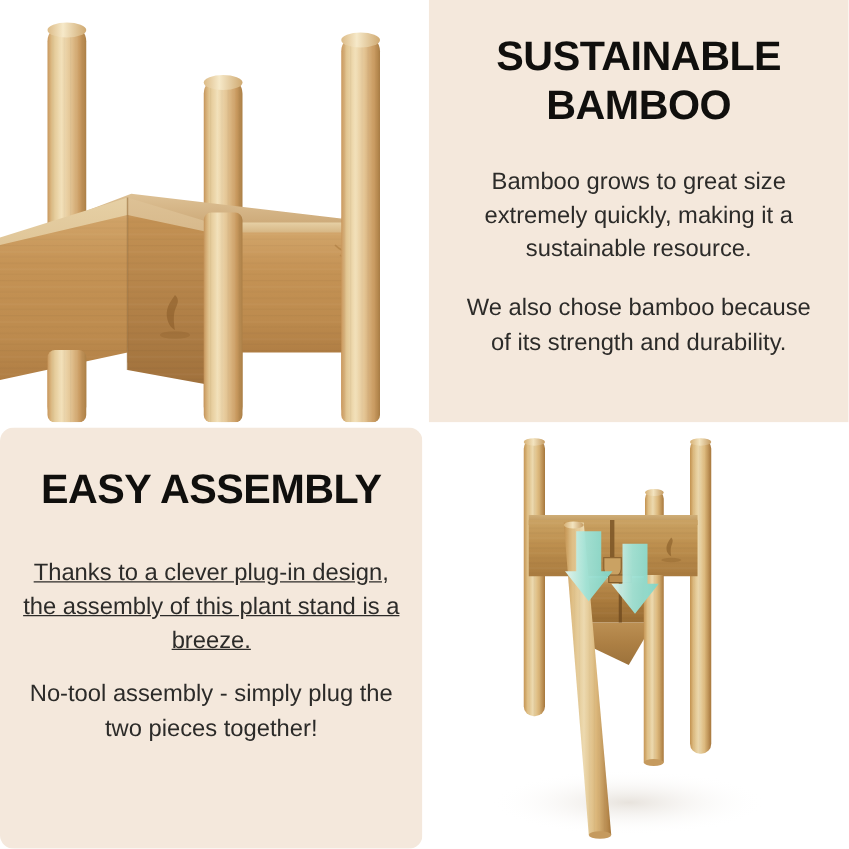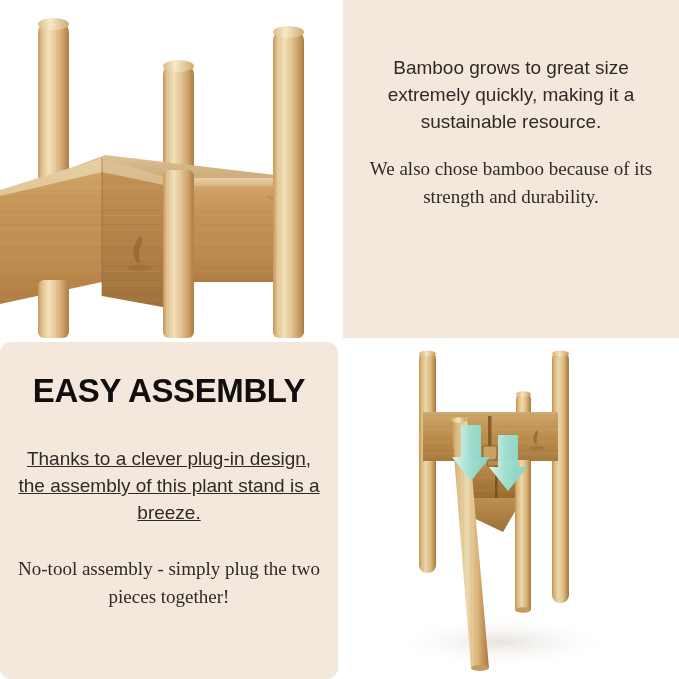--- a/index.html
+++ b/index.html
@@ -46,23 +46,23 @@
     color:#2c2b29;
     font-size:19px;
     line-height:1.43;
     text-align:center;
     font-weight:400;
     margin:0 auto;
   }
   .panel.tr .para{max-width:290px;}
   .panel.bl .para{max-width:304px;}
   .panel.tr .para.p1{margin-top:24px;}
-  .panel.tr .para.p2{margin-top:20px;font-family:Liberation Serif, serif;}
+  .panel.tr .para.p2{margin-top:20px;}
   .panel.bl .para.p1{margin-top:30px;text-decoration:underline;}
-  .panel.bl .para.p2{margin-top:29px;font-family:Liberation Serif, serif;}
+  .panel.bl .para.p2{margin-top:16px;}
 
   
   .photo{
     width:100%;height:100%;
     background:#ffffff;
     position:relative;overflow:hidden;
   }
 </style>
 </head>
 <body>
@@ -184,20 +184,21 @@
         <path d="M102 158 L102 296" stroke="#8d642f" stroke-width="1.2" opacity=".5" fill="none"></path>
       </svg>
       
     </div>
   </div>
 
   <div class="cell gapv"></div>
 
   <div class="cell">
     <div class="panel tr">
+      <h2 class="headline">SUSTAINABLE BAMBOO</h2>
       <div class="body-block">
         <p class="para p1">Bamboo grows to great size extremely quickly, making it a sustainable resource.</p>
         <p class="para p2">We also chose bamboo because of its strength and durability.</p>
       </div>
     </div>
   </div>
 
   <div class="cell gaph"></div>
   <div class="cell gaph"></div>
   <div class="cell gaph"></div>

